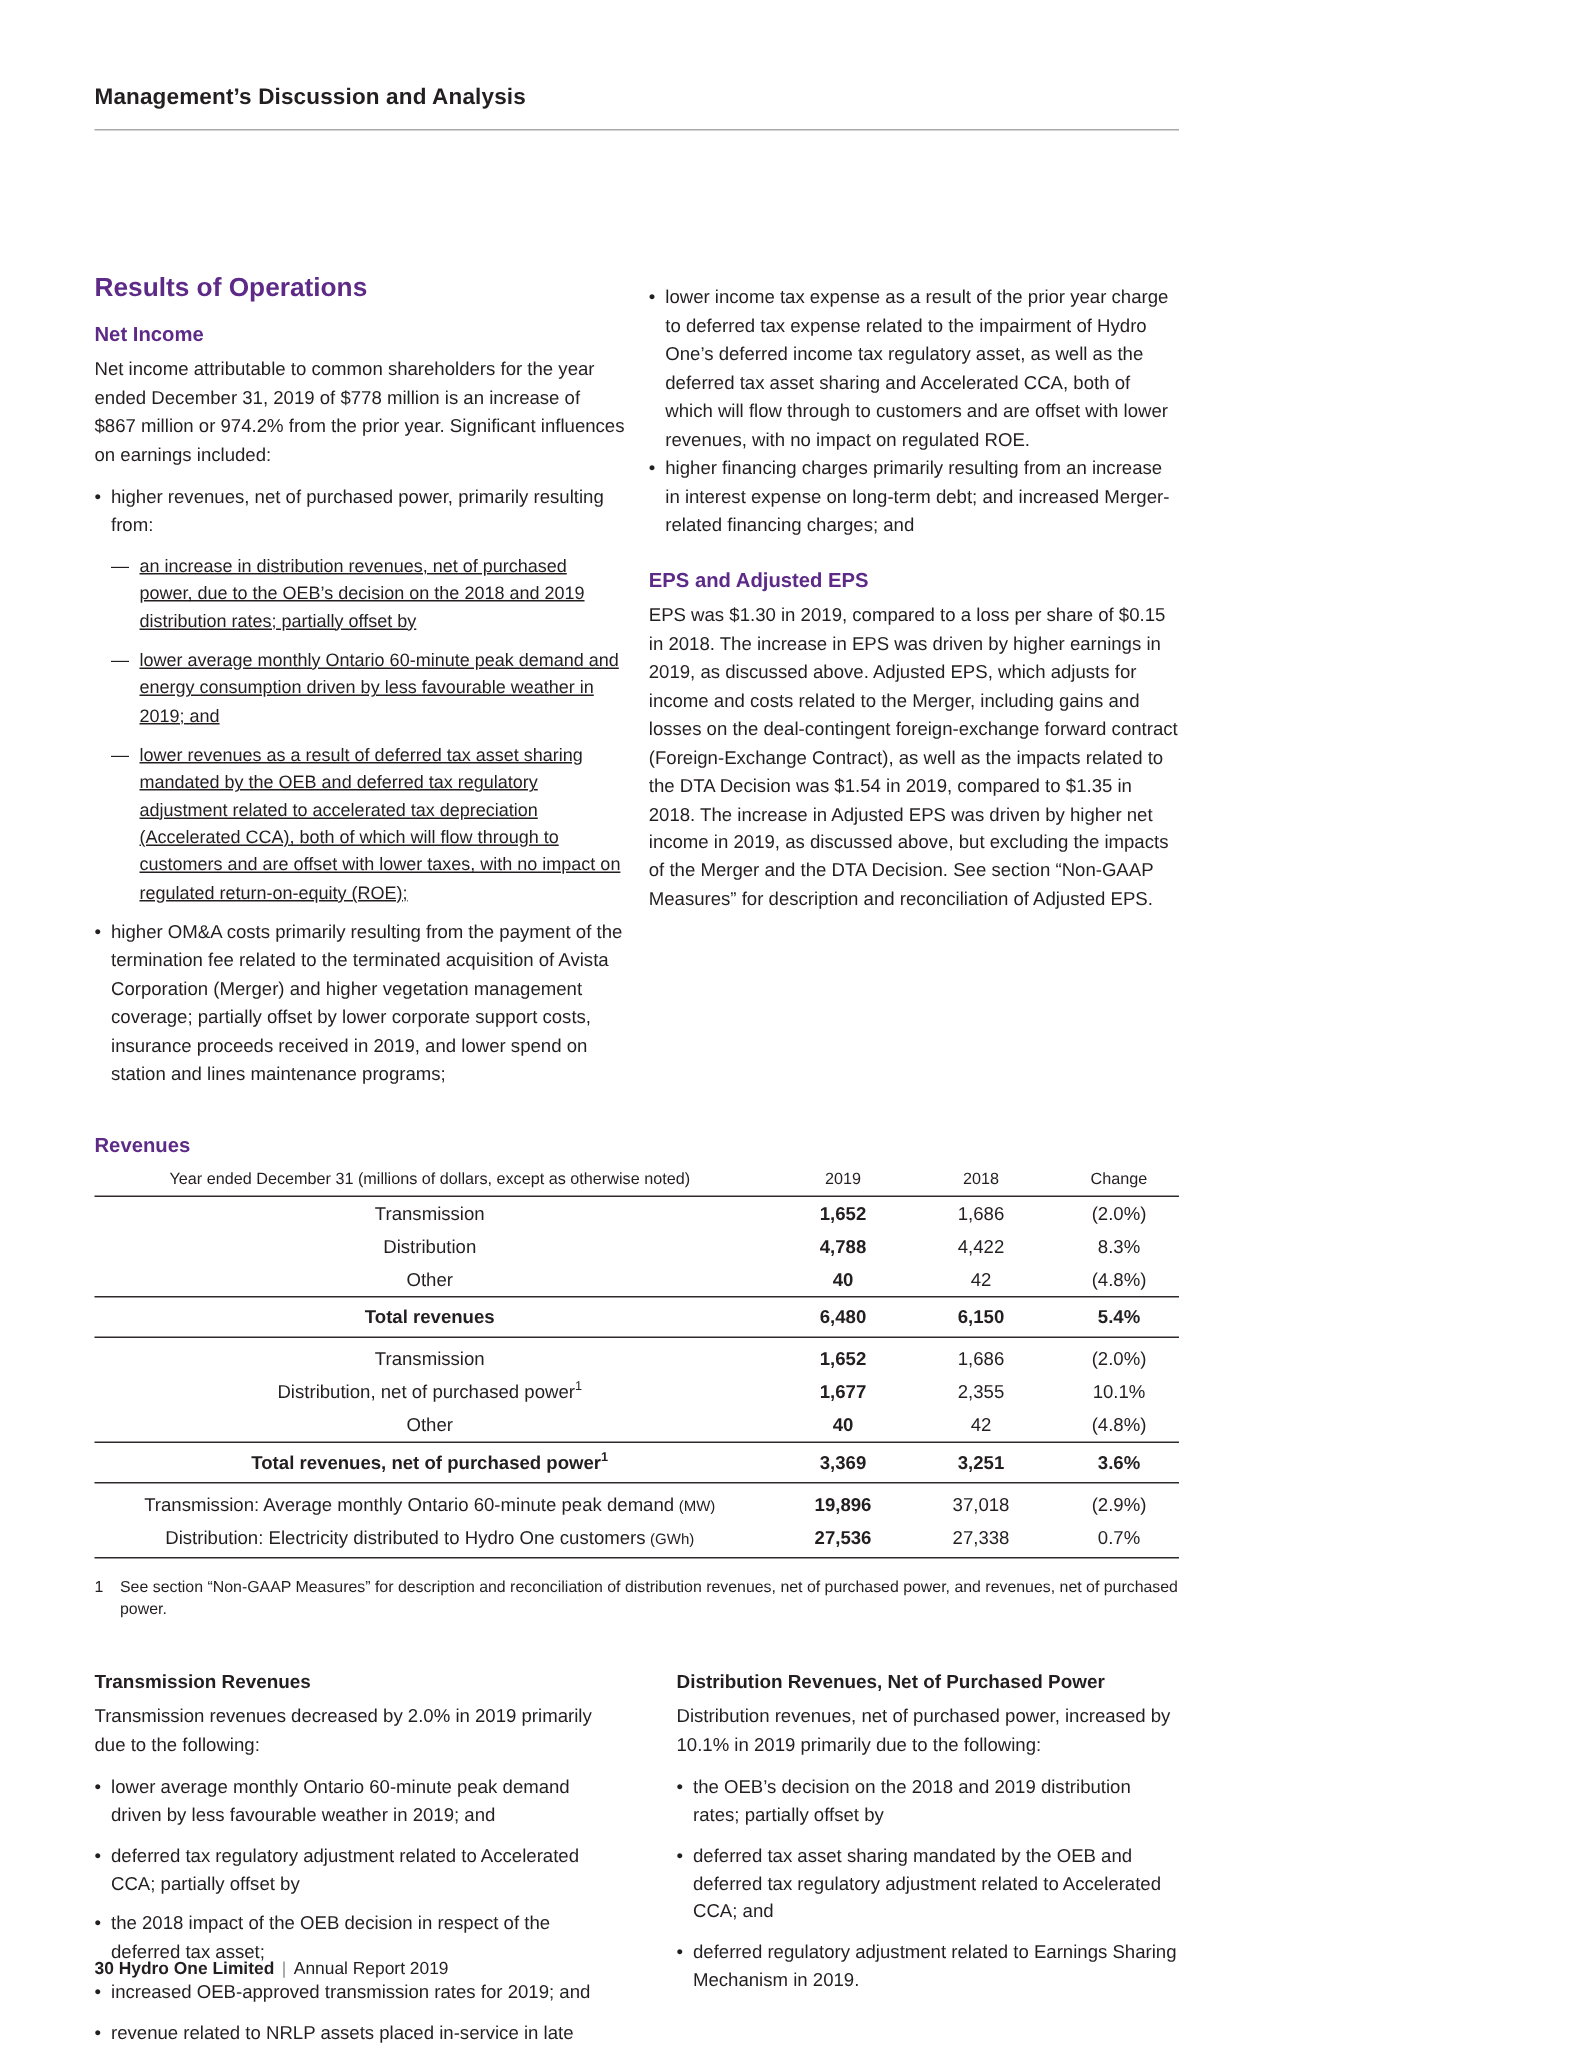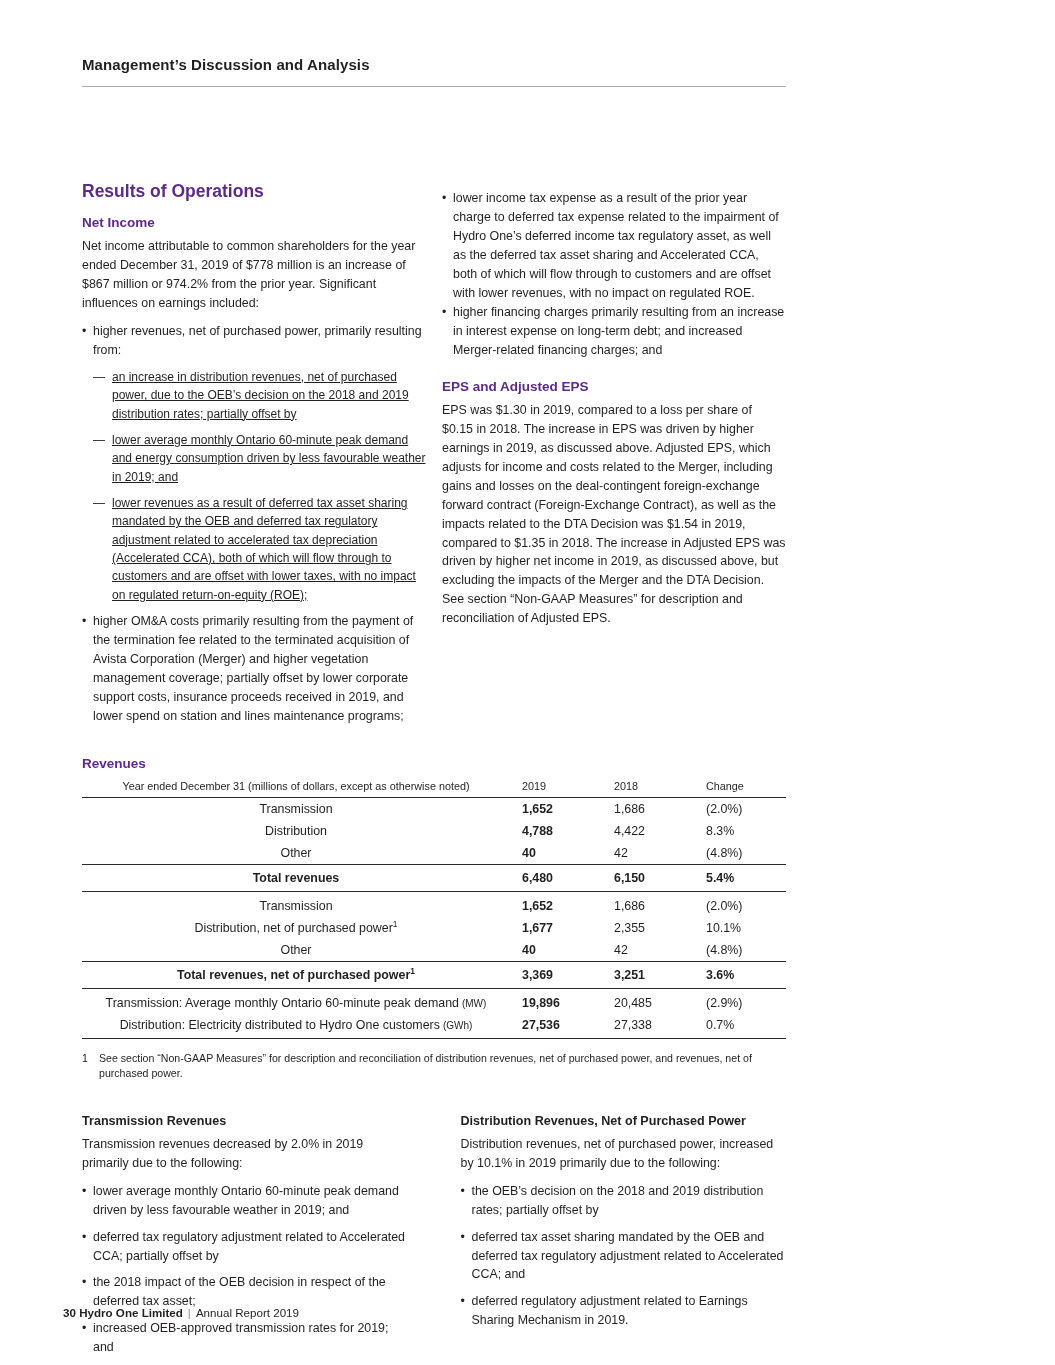--- a/index.html
+++ b/index.html
@@ -3,21 +3,21 @@
 <meta charset="utf-8">
 <style>
   :root { --purple: #5d2a87; --ink: #231f20; --rule: #2e2a2b; }
   * { margin: 0; padding: 0; box-sizing: border-box; }
   body { background: #ffffff; font-family: "Liberation Sans", sans-serif; color: var(--ink); }
   .page {
     position: relative;
     width: 851px;
     height: 1365px;
     background: #ffffff;
-    padding: 56px 65px 0 82px;
+    padding: 56px 65px 0 63px;
     overflow: hidden;
   }
   
   .doc-header { font-size: 15px; font-weight: 700; letter-spacing: .1px; }
   .header-rule { border: none; border-top: 1px solid #a9a9a9; margin-top: 13px; }
 
   
   .cols { display: grid; grid-template-columns: 1fr 1fr; column-gap: 16px; margin-top: 94px; }
   .cols2 { display: grid; grid-template-columns: 1fr 1fr; column-gap: 53px; margin-top: 32px; }
 
@@ -33,21 +33,21 @@
   .bullet::before { content: "•"; position: absolute; left: 0; top: 0; }
   .dash { position: relative; margin-left: 11px; padding-left: 19px; margin-top: 8px; font-size: 12px; line-height: 1.53; text-decoration: underline; }
   .dash::before { content: "—"; position: absolute; left: 0; top: 0; }
 
   
   .rev-section { margin-top: 30px; }
   .rev-title { color: var(--purple); font-size: 13.5px; font-weight: 700; margin-bottom: 5px; }
   .rev-table { width: 100%; border-collapse: collapse; }
   .rev-table th, .rev-table td { padding: 4px 0; vertical-align: bottom; }
   .rev-table .lbl { text-align: center; font-weight: 400; }
-  .rev-table .num { text-align: left; width: 92px; padding-left: 12px; white-space: nowrap; }
+  .rev-table .num { text-align: center; width: 92px; padding-left: 12px; white-space: nowrap; }
   .rev-table thead th { font-size: 10.8px; font-weight: 400; border-bottom: 1px solid var(--rule); padding-bottom: 5px; }
   .rev-table tbody td { font-size: 12.4px; }
   .rev-table td.y19 { font-weight: 700; }
   .rev-table tr.total td { font-weight: 700; border-top: 1px solid var(--rule); border-bottom: 1px solid var(--rule); padding-top: 6px; padding-bottom: 6px; }
   .rev-table tr.last td { border-bottom: 1px solid var(--rule); padding-bottom: 6px; }
   .rev-table tr.grp td { padding-top: 7px; }
   sup { font-size: 8.5px; vertical-align: super; line-height: 0; }
   .unit { font-size: 10px; margin-left: 3px; }
 
   .footnote { display: flex; margin-top: 12px; font-size: 10.6px; line-height: 1.45; }
@@ -148,21 +148,21 @@
         </tr>
         <tr class="total">
           <td class="lbl"><span>Total revenues, net of purchased power</span><sup>1</sup></td>
           <td class="num y19">3,369</td>
           <td class="num">3,251</td>
           <td class="num">3.6%</td>
         </tr>
         <tr class="grp">
           <td class="lbl"><span>Transmission: Average monthly Ontario 60-minute peak demand</span><span class="unit">(MW)</span></td>
           <td class="num y19">19,896</td>
-          <td class="num">20,485</td>
+          <td class="num">37,018</td>
           <td class="num">(2.9%)</td>
         </tr>
         <tr class="last">
           <td class="lbl"><span>Distribution: Electricity distributed to Hydro One customers</span><span class="unit">(GWh)</span></td>
           <td class="num y19">27,536</td>
           <td class="num">27,338</td>
           <td class="num">0.7%</td>
         </tr>
       </tbody>
     </table>

